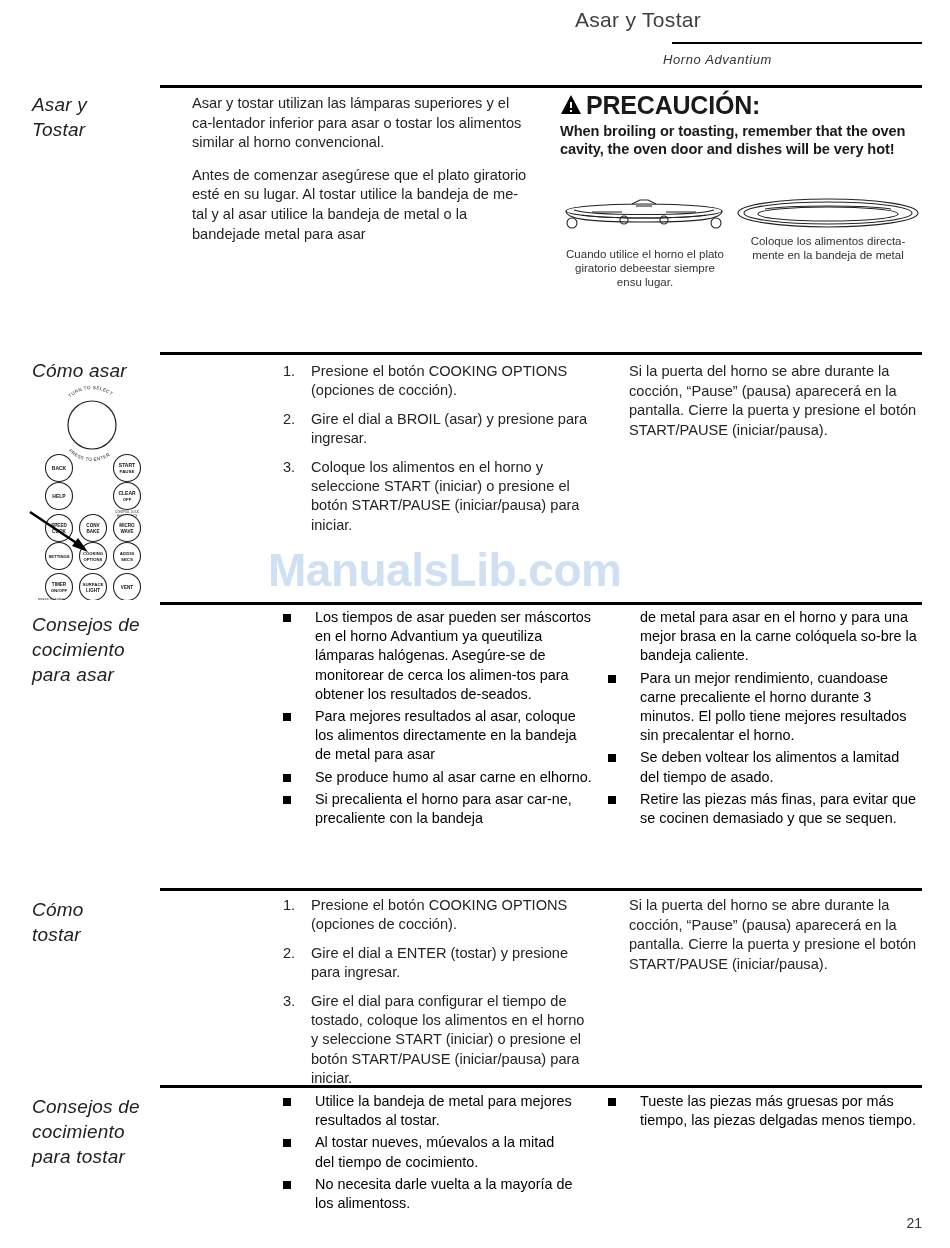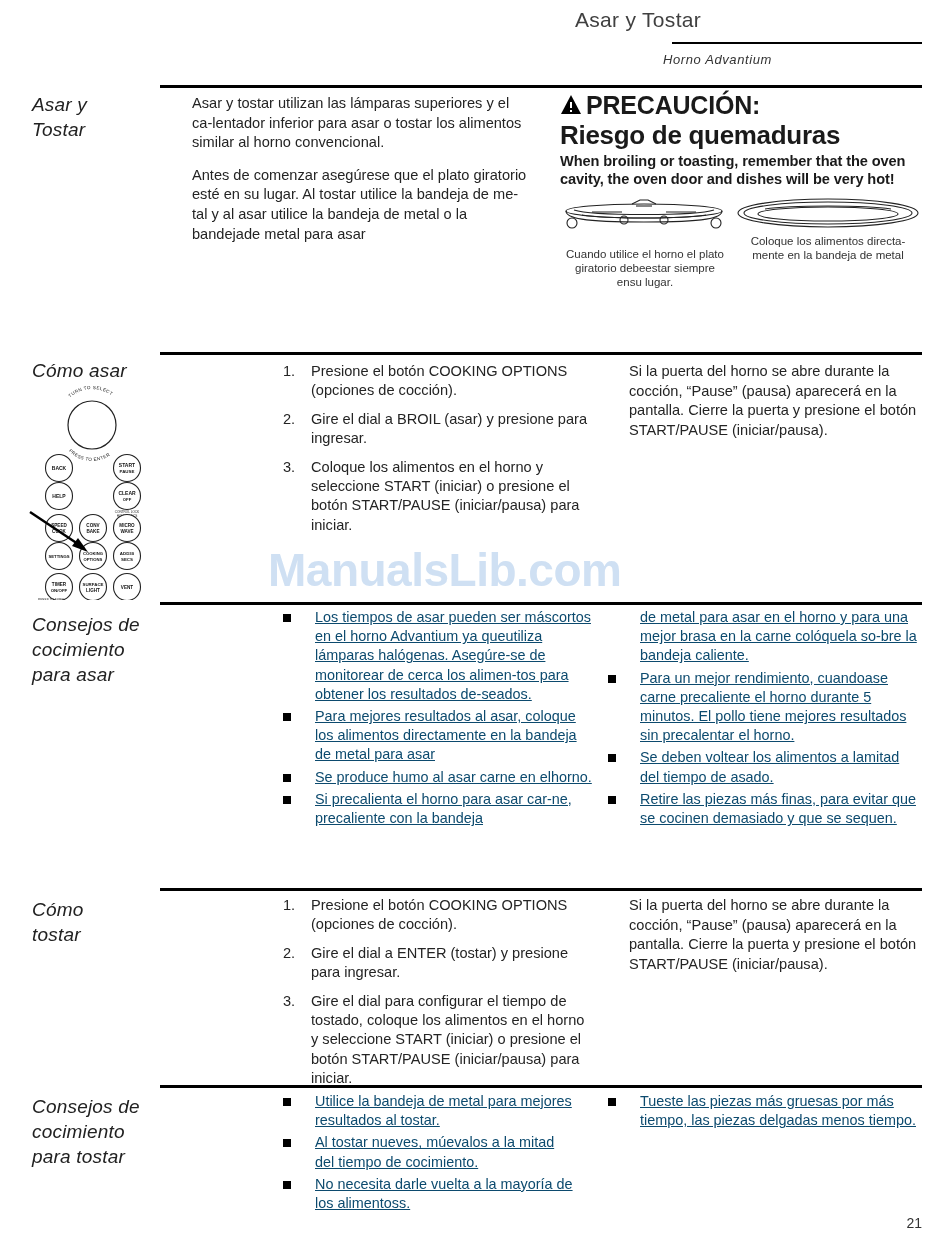--- a/index.html
+++ b/index.html
@@ -109,22 +109,21 @@
   }
 
   
   ul.bullets {
     position: absolute;
     margin: 0;
     padding: 0;
     list-style: none;
     font-size: 14.4px;
     line-height: 19.2px;
-    color: #0c4a6e;
-    text-decoration: underline;
+    color: #000000;
   }
   ul.bullets li {
     position: relative;
     padding-left: 40px;
     margin-bottom: 3px;
   }
   ul.bullets li .sq {
     position: absolute;
     left: 8px;
     top: 6px;
@@ -233,21 +232,20 @@
   <div class="caution">
     <div class="caution-line1">
       <span class="warn-tri">
         <svg width="22" height="21" viewBox="0 0 22 21" aria-hidden="true">
           <polygon points="11,1 21,20 1,20" fill="#000"></polygon>
           <rect x="10" y="8" width="2" height="6" fill="#fff"></rect>
           <rect x="10" y="16" width="2" height="2" fill="#fff"></rect>
         </svg>
       </span><span>PRECAUCIÓN:</span>
     </div>
-    <div class="caution-line2">Riesgo de quemaduras</div>
     <div class="caution-body">When broiling or toasting, remember  that the oven cavity, the oven door and dishes will be very hot!</div>
   </div>
 
   <div style="position:absolute; left:562px; top:196px;">
     <svg width="164" height="36" viewBox="0 0 164 36" aria-hidden="true">
       <g fill="none" stroke="#222" stroke-width="1.1">
         <ellipse cx="82" cy="15" rx="78" ry="7"></ellipse>
         <path d="M4 15 C 4 22, 20 26, 82 26 C 144 26, 160 22, 160 15"></path>
         <path d="M12 14 C 30 20, 134 20, 152 14"></path>
         <path d="M20 19 C 45 23, 119 23, 144 19"></path>
@@ -387,21 +385,21 @@
       <span>Si precalienta el horno para asar car-ne, precaliente con la bandeja</span>
     </li>
   </ul>
 
   <ul class="bullets" style="left:600px; top:608px; width:320px;">
     <li class="nobullet">
       <span>de metal para asar en el horno y para una mejor brasa en la carne colóquela so-bre la bandeja caliente.</span>
     </li>
     <li>
       <span class="sq"></span>
-      <span>Para un mejor rendimiento, cuandoase carne precaliente el horno durante 5 minutos.  El pollo tiene mejores resultados sin precalentar el horno.</span>
+      <span>Para un mejor rendimiento, cuandoase carne precaliente el horno durante 3 minutos.  El pollo tiene mejores resultados sin precalentar el horno.</span>
     </li>
     <li>
       <span class="sq"></span>
       <span>Se deben voltear los alimentos a lamitad del tiempo de asado.</span>
     </li>
     <li>
       <span class="sq"></span>
       <span>Retire las piezas más finas, para evitar que se cocinen demasiado y que se sequen.</span>
     </li>
   </ul>

